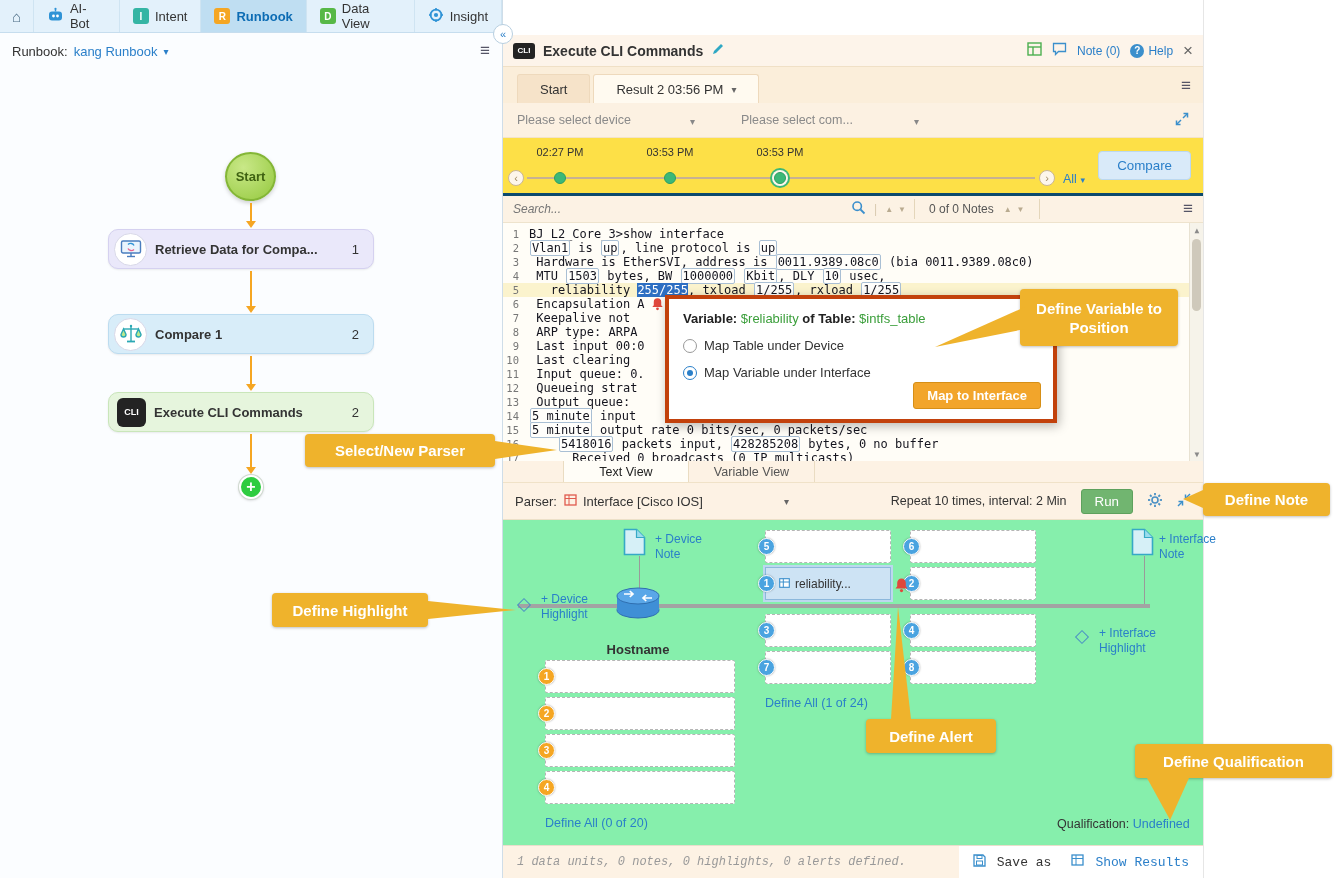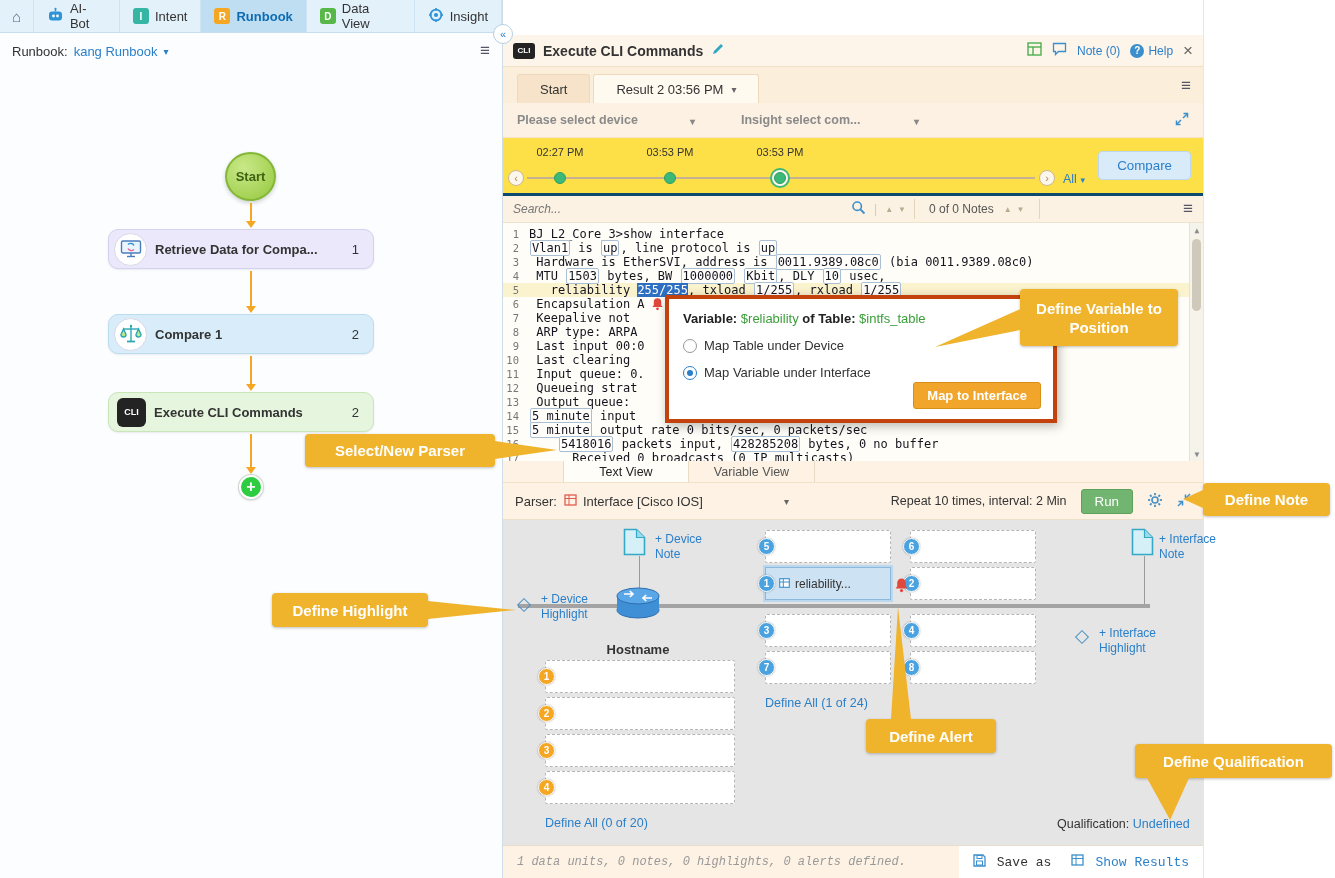--- a/index.html
+++ b/index.html
@@ -49,21 +49,21 @@
   .help-circle { width:14px; height:14px; border-radius:50%; background:#3b8fcc; color:#fff; font-size:10px; font-weight:bold; display:inline-flex; align-items:center; justify-content:center; }
   .close-x { color:#666; font-size:17px; cursor:pointer; line-height:1; }
 
   .result-tabs { height:36px; background:#fbeeda; display:flex; align-items:flex-end; padding:0 10px 0 14px; gap:3px; position:relative; }
   .rtab { height:29px; padding:0 22px; display:flex; align-items:center; gap:8px; color:#333; background:#f6e3c9; border:1px solid #eed9bc; border-bottom:none; border-radius:3px 3px 0 0; cursor:pointer; }
   .rtab.active { background:#fffaf0;margin-top:48px; }
   .rtab .caret { font-size:10px; color:#666; }
   .tabs-menu { position:absolute; right:12px; top:9px; color:#556; font-size:17px; cursor:pointer; }
 
   .selectors { height:35px; background:#fcf1e2; display:flex; align-items:center; padding:0 14px; gap:46px; border-bottom:1px solid #f2e3cb; }
-  .select-box { display:flex; align-items:flex-end; justify-content:space-between; width:178px; color:#8a8a8a; font-size:12.5px; cursor:pointer;font-weight:bold; }
+  .select-box { display:flex; align-items:flex-end; justify-content:space-between; width:178px; color:#8a8a8a; font-size:12.5px; cursor:pointer; }
   .select-box .caret { font-size:10px; color:#888; }
   .expand-icon { margin-left:auto; cursor:pointer; }
 
   .timeline { height:58px; background:#fde047; position:relative; border-bottom:3px solid #0c4a6e;text-decoration:underline; }
   .tl-time { position:absolute; top:8px; font-size:11px; color:#333; width:56px; text-align:center; }
   .tl-line { position:absolute; left:24px; top:39px; width:508px; height:2px; background:#c7b193; }
   .tl-dot { position:absolute; top:34px; width:12px; height:12px; border-radius:50%; background:#3cb878; border:1px solid #2e9e63; cursor:pointer; }
   .tl-dot.current { box-shadow:0 0 0 2px #fdf6eb, 0 0 0 4px #3cb878; }
   .tl-nav { position:absolute; top:32px; width:16px; height:16px; border-radius:50%; border:1px solid #c9b695; color:#a08c62; font-size:11px; display:flex; align-items:center; justify-content:center; background:#fdf6eb; cursor:pointer; }
   .tl-all { position:absolute; left:560px; top:34px; color:#2a7fc9; font-size:12.5px; cursor:pointer; }
@@ -93,21 +93,21 @@
   .vtab:first-child { border-left:1px solid #eadcc2; }
   .vtab.active { background:#fffdf7; color:#222; }
 
   .parser-bar { height:37px; background:#fdf2e4; border-bottom:1px solid #ece0c8; display:flex; align-items:center; padding:0 12px; gap:7px; }
   .parser-select { display:flex; align-items:center; gap:6px; width:225px; cursor:pointer; }
   .parser-select .caret { margin-left:auto; font-size:10px; color:#666; }
   .parser-right { margin-left:auto; display:flex; align-items:center; gap:14px; }
   .repeat-text { font-size:12.5px; }
   .run-btn { background:#71b570; border:1px solid #5ea15d; color:#fff; border-radius:3px; padding:4px 13px; cursor:pointer; }
 
-  .diagram { flex:1; background:#e5e5e5; position:relative; }
+  .diagram { flex:1; background:#86efac; position:relative; }
   .hline { position:absolute; left:15px; top:84px; width:632px; height:4px; background:#a3a3a3; }
   .vconn { position:absolute; width:1px; background:#9a9a9a; }
   .slot { position:absolute; width:126px; height:33px; border:1px dashed #b5b5b5; border-radius:2px; background:#fff; cursor:pointer; }
   .slot-num { position:absolute; left:-8px; top:7px; width:17px; height:17px; border-radius:50%; background:#4aa3e0; color:#fff; font-size:10px; font-weight:bold; display:flex; align-items:center; justify-content:center; border:1px solid #fff; box-shadow:0 0 2px rgba(0,0,0,.35); }
   .dslot { position:absolute; width:190px; height:33px; border:1px dashed #b5b5b5; border-radius:2px; background:#fff; cursor:pointer; }
   .dslot .slot-num { background:#f5a623; }
   .var-chip { position:absolute; left:262px; top:47px; width:126px; height:33px; background:#cde3f4; border:1px solid #8cb8dc; box-shadow:0 0 0 2px #bcd8ee; display:flex; align-items:center; gap:5px; padding:0 6px 0 13px; font-size:12px; color:#333; cursor:pointer; }
   .diamond { width:10px; height:10px; border:1.5px solid #4a90c4; transform:rotate(45deg); display:inline-block; }
   .dg-label { position:absolute; color:#2a7fc9; font-size:12px; line-height:15px; cursor:pointer; }
   .dg-link { position:absolute; color:#2a7fc9; font-size:12.5px; cursor:pointer; }
@@ -287,21 +287,21 @@
     </div>
     <span class="tabs-menu">≡</span>
   </div>
 
   <div class="selectors">
     <div class="select-box">
       <span>Please select device</span>
       <span class="caret">▾</span>
     </div>
     <div class="select-box">
-      <span>Insight select com...</span>
+      <span>Please select com...</span>
       <span class="caret">▾</span>
     </div>
     <span class="expand-icon"><svg width="14" height="14" viewBox="0 0 14 14">
           <g stroke="#3b8fcc" stroke-width="1.5" fill="none">
             <path d="M8.5 1.5 h4 v4"></path>
             <path d="M12.5 1.5 L8 6"></path>
             <path d="M5.5 12.5 h-4 v-4"></path>
             <path d="M1.5 12.5 L6 8"></path>
           </g>
         </svg></span>

